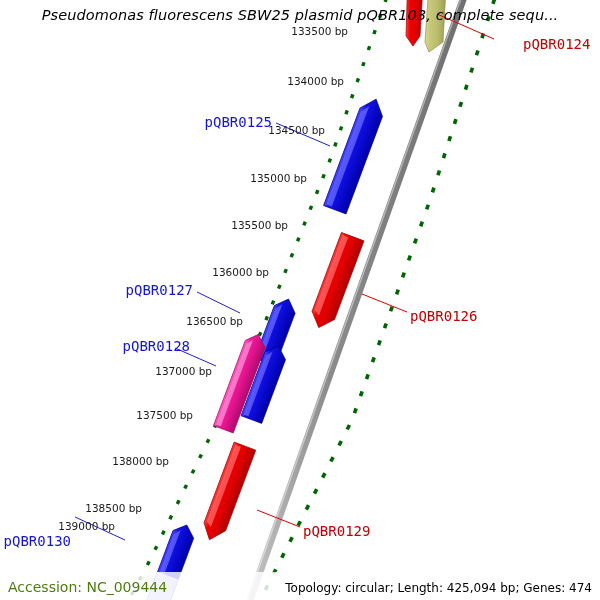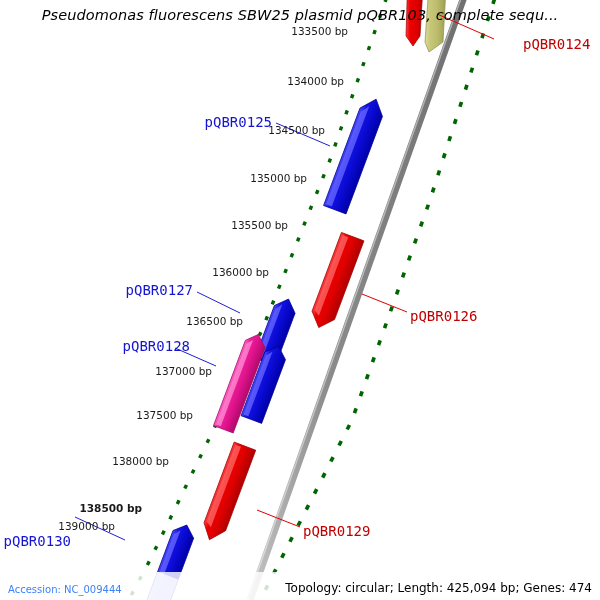--- a/index.html
+++ b/index.html
@@ -25,21 +25,21 @@
     white-space:nowrap;
   }
   .statusbar{
     position:absolute;
     left:0;bottom:0;width:600px;height:28px;
     background:rgba(255,255,255,0.82);
   }
   .status-left{
     position:absolute;left:8px;bottom:5px;
     font-family:"DejaVu Sans", sans-serif;
-    font-size:10px;color:#3b82f6;white-space:nowrap;
+    font-size:14px;color:#4d7c0f;white-space:nowrap;
   }
   .status-right{
     position:absolute;right:8px;bottom:5px;
     font-family:"DejaVu Sans", sans-serif;
     font-size:12px;color:#000;white-space:nowrap;
   }
   .tick-label{
     position:absolute;
     font-family:"DejaVu Sans", sans-serif;
     font-size:10.5px;
@@ -169,21 +169,21 @@
   <div class="tick-label" style="left:348px;top:31px;">133500 bp</div>
   <div class="tick-label" style="left:344px;top:81px;">134000 bp</div>
   <div class="tick-label" style="left:325px;top:130px;">134500 bp</div>
   <div class="tick-label" style="left:307px;top:178px;">135000 bp</div>
   <div class="tick-label" style="left:288px;top:225px;">135500 bp</div>
   <div class="tick-label" style="left:269px;top:272px;">136000 bp</div>
   <div class="tick-label" style="left:243px;top:321px;">136500 bp</div>
   <div class="tick-label" style="left:212px;top:371px;">137000 bp</div>
   <div class="tick-label" style="left:193px;top:415px;">137500 bp</div>
   <div class="tick-label" style="left:169px;top:461px;">138000 bp</div>
-  <div class="tick-label" style="left:142px;top:508px;font-weight:bold;">138500 bp</div>
+  <div class="tick-label" style="left:142px;top:508px;">138500 bp</div>
   <div class="tick-label" style="left:115px;top:526px;">139000 bp</div>
 
   <div class="gene-label fwd" style="left:523px;top:44px;">pQBR0124</div>
   <div class="gene-label rev lbl-left" style="left:272px;top:122px;">pQBR0125</div>
   <div class="gene-label fwd" style="left:410px;top:316px;">pQBR0126</div>
   <div class="gene-label rev lbl-left" style="left:193px;top:290px;">pQBR0127</div>
   <div class="gene-label rev lbl-left" style="left:158px;top:346px;margin-left:32px;">pQBR0128</div>
   <div class="gene-label fwd" style="left:303px;top:531px;">pQBR0129</div>
   <div class="gene-label rev lbl-left" style="left:71px;top:541px;">pQBR0130</div>
 

